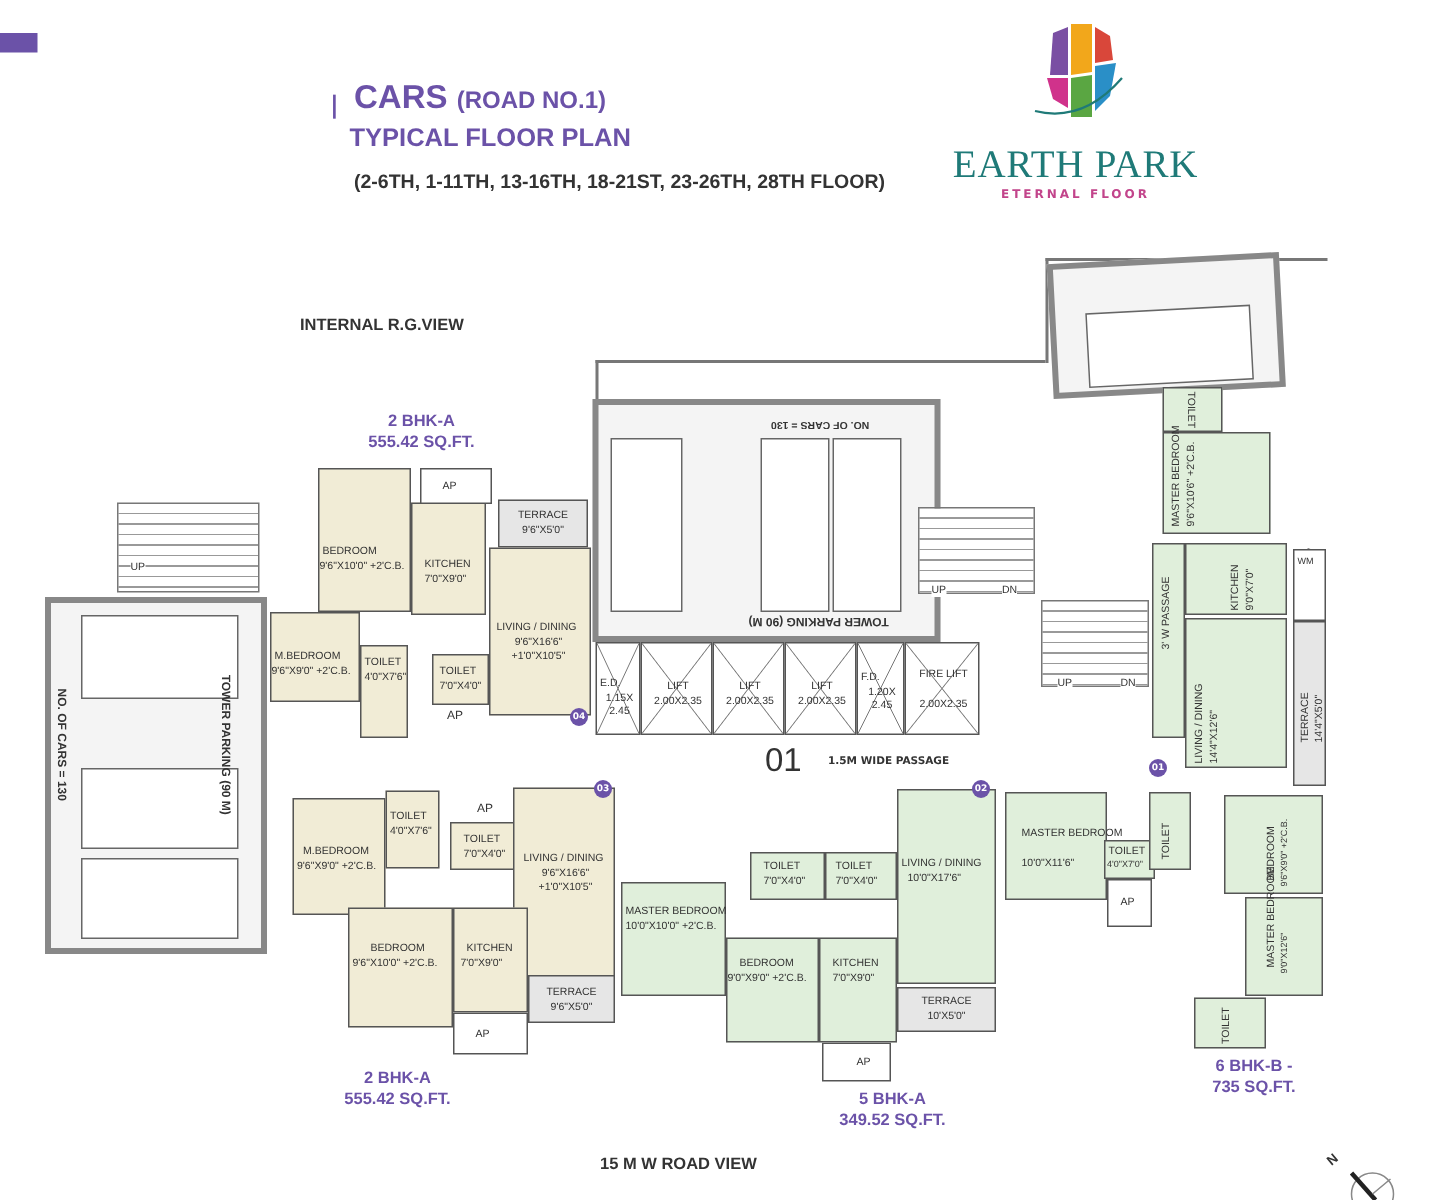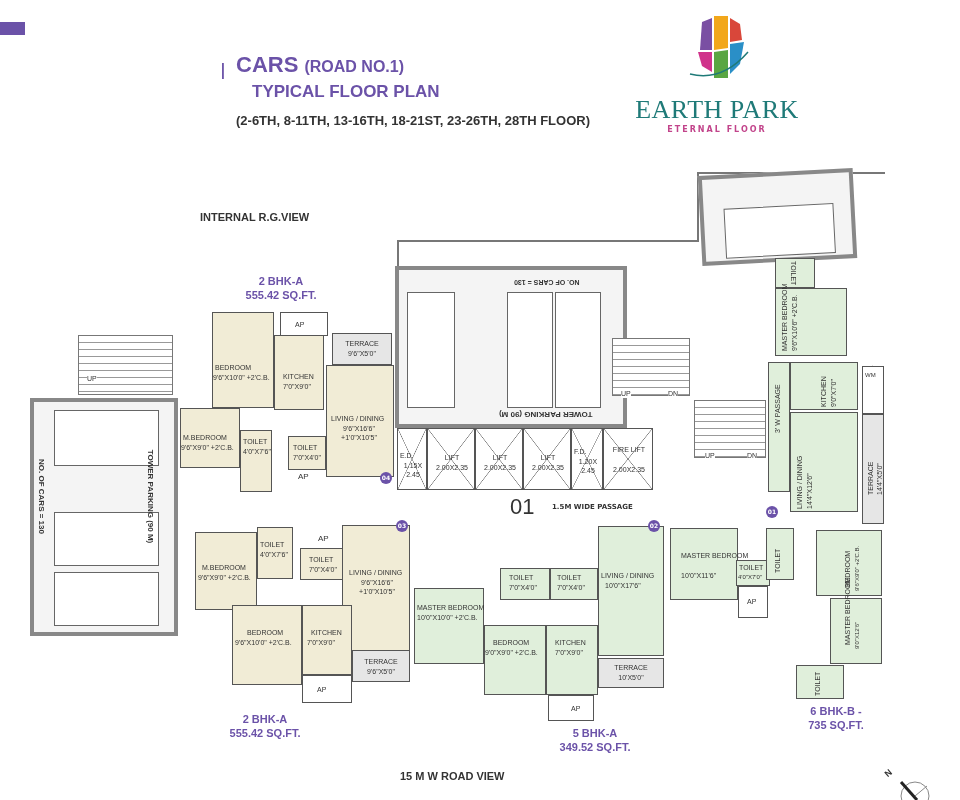--- a/index.html
+++ b/index.html
@@ -2,21 +2,21 @@
 <html><head>
 <meta charset="utf-8">
 <style>
   html, body { margin:0; padding:0; background:#ffffff; }
   body { width:960px; height:800px; position:relative; overflow:hidden; font-family:"DejaVu Sans", sans-serif; }
   .abs { position:absolute; }
   .accent-bar { left:0; top:22px; width:25px; height:13px; background:#6b52a8; }
   .title-pipe { left:220px; top:60px; color:#6b52a8; font-size:16px; font-weight:bold; }
   .title-main { left:236px; top:52px; color:#6b52a8; font-size:22px; font-weight:bold; font-family:"Liberation Sans", sans-serif; }
   .title-main .sub { font-size:16px; }
-  .title-plan { left:252px; top:82px; color:#6b52a8; font-size:17px; font-weight:bold; font-family:"Liberation Sans", sans-serif;text-align:right; }
+  .title-plan { left:233px; top:82px; color:#6b52a8; font-size:17px; font-weight:bold; font-family:"Liberation Sans", sans-serif;text-align:right; }
   .title-spec { left:236px; top:112px; color:#333; font-size:13px; font-weight:bold; font-family:"Liberation Sans", sans-serif; line-height:18px; }
   .logo { left:632px; top:12px; width:170px; height:115px; text-align:center; }
   .logo-name { font-family:"Liberation Serif", serif; color:#1f7a78; font-size:26px; letter-spacing:0.5px; margin-top:13px; }
   .logo-tag { color:#c2448b; font-size:8px; letter-spacing:2px; font-weight:bold; }
   .label { color:#333; font-size:11px; font-weight:bold; font-family:"Liberation Sans", sans-serif; }
   .unit-tag { color:#6b52a8; font-size:11px; font-weight:bold; text-align:center; line-height:14px; font-family:"Liberation Sans", sans-serif; }
   .room { position:absolute; border:1.5px solid #555; box-sizing:border-box; }
   .beige { background:#f1ecd6; }
   .green { background:#e0efdb; }
   .grey { background:#e6e6e6; }
@@ -35,21 +35,21 @@
 <body>
 
 <div class="abs accent-bar"></div>
 <div class="abs title-pipe">|</div>
 <div class="abs title-main">
   <span>CARS</span>
   <span class="sub">(ROAD NO.1)</span>
 </div>
 <div class="abs title-plan">TYPICAL FLOOR PLAN</div>
 <div class="abs title-spec">
-  <div>(2-6TH, 8-11TH, 13-16TH, 18-21ST, 23-26TH, 28TH FLOOR)</div>
+  <div>(2-6TH, 1-11TH, 13-16TH, 18-21ST, 23-26TH, 28TH FLOOR)</div>
 </div>
 
 <div class="abs logo">
   <svg width="70" height="70" viewBox="0 0 70 70" style="display:block;margin:0 auto;">
     <path d="M20 10 L30 6 L30 38 L18 38 Z" fill="#7a4fa3"></path>
     <path d="M32 4 L46 4 L46 36 L32 38 Z" fill="#f2a71b"></path>
     <path d="M48 6 L58 12 L60 28 L48 30 Z" fill="#d9473a"></path>
     <path d="M16 40 L30 40 L30 60 L20 54 Z" fill="#d0328b"></path>
     <path d="M32 40 L46 38 L46 66 L32 66 Z" fill="#5aa642"></path>
     <path d="M48 32 L62 30 L58 52 L48 62 Z" fill="#2a8fc7"></path>

